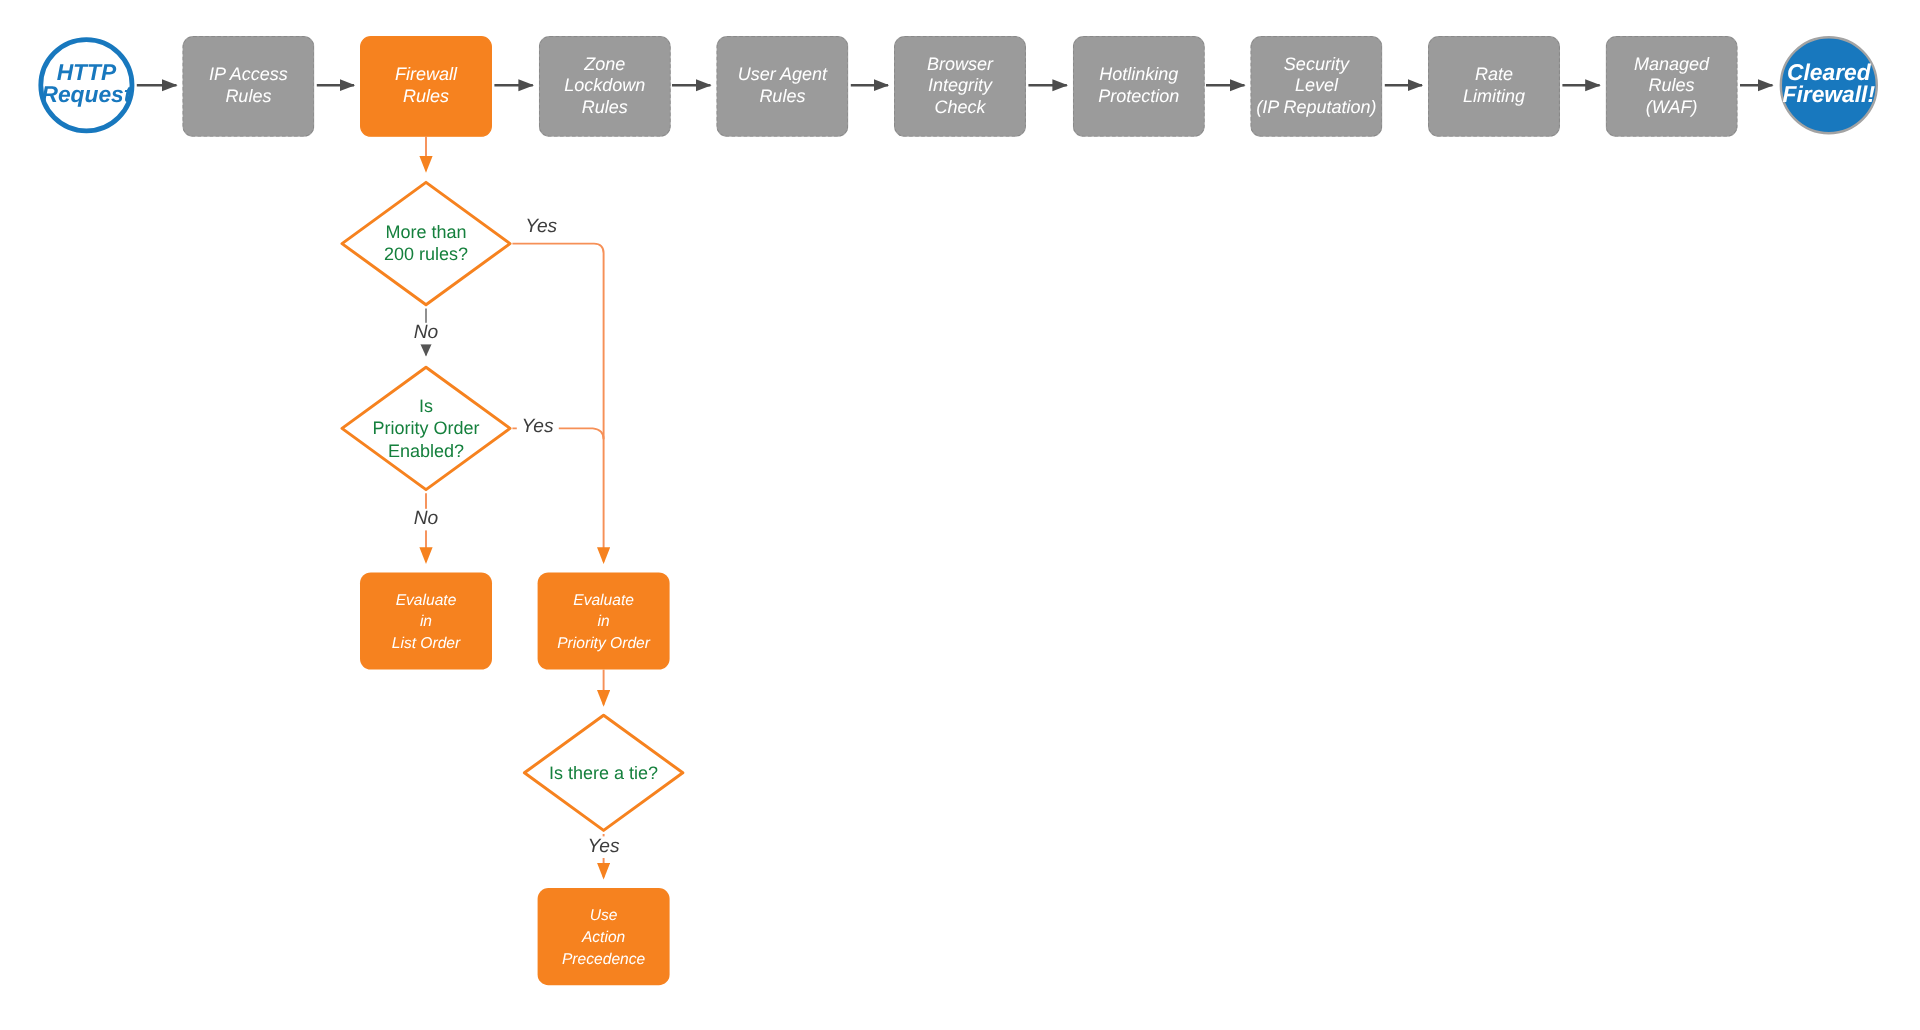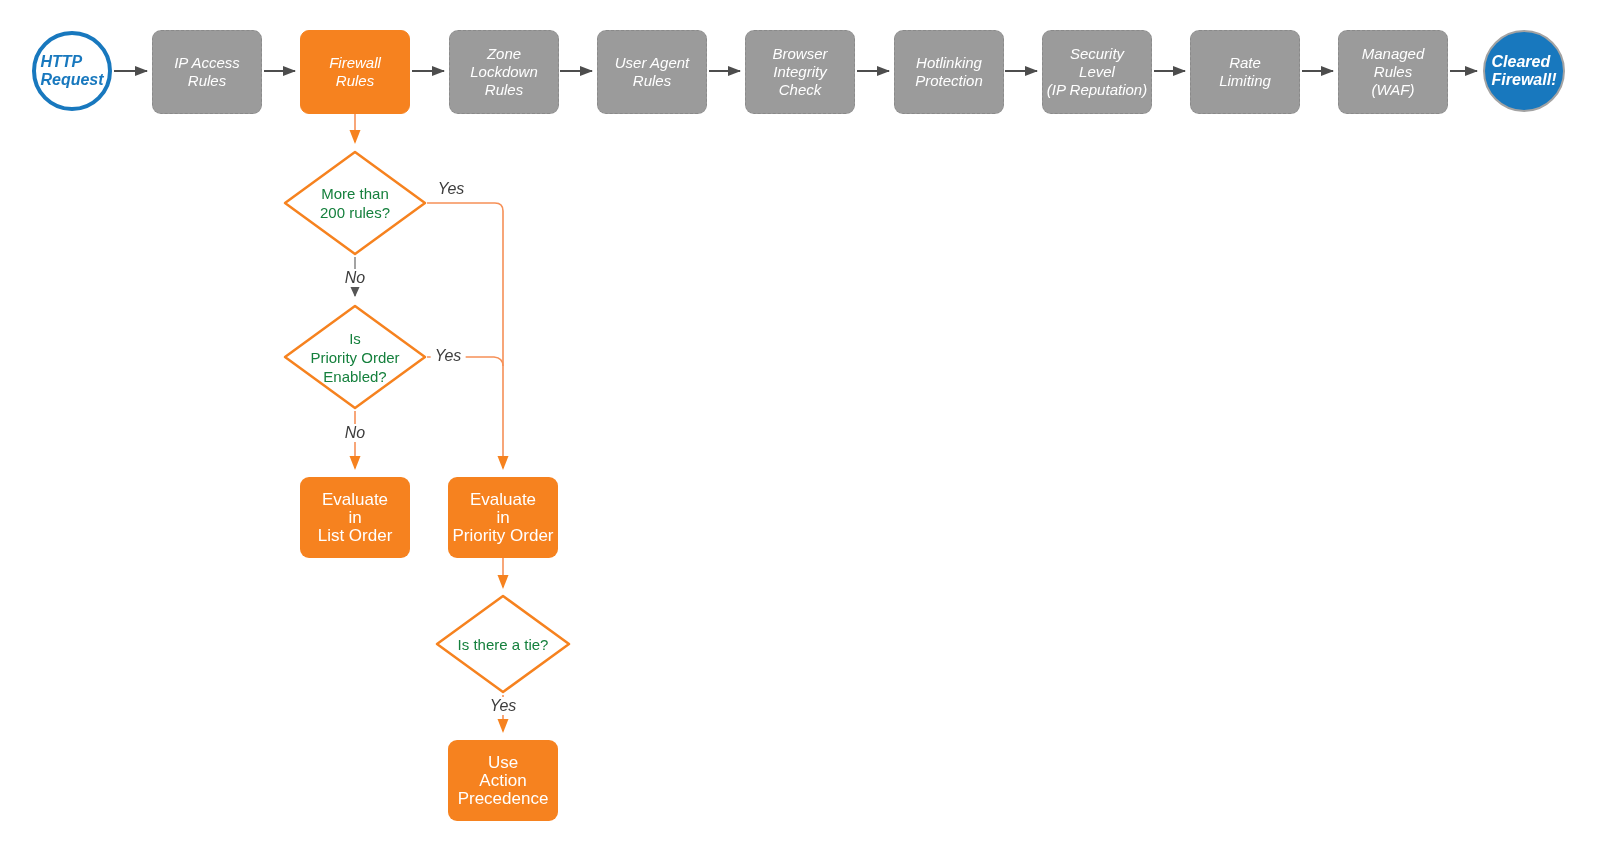--- a/index.html
+++ b/index.html
@@ -15,28 +15,28 @@
     background:#9B9B9B;border:1px dashed #8a8a8a;box-sizing:border-box;
     display:flex;align-items:center;justify-content:center;text-align:center;
     color:#ffffff;font-style:italic;font-size:15px;line-height:18px;white-space:pre-line;
   }
   .stage.orange{background:#F6821F;border:1px solid #F6821F;}
 
   
   .action{
     position:absolute;width:110px;height:81px;border-radius:9px;background:#F6821F;
     display:flex;align-items:center;justify-content:center;text-align:center;
-    color:#ffffff;font-size:17px;line-height:18px;white-space:pre-line;
+    color:#ffffff;font-style:italic;font-size:13px;line-height:18px;white-space:pre-line;
   }
 
   
   .circle{
     position:absolute;border-radius:50%;box-sizing:border-box;
-    display:flex;align-items:center;justify-content:center;
-    font-weight:bold;font-style:italic;font-size:16px;line-height:18px;white-space:pre-line;
+    display:flex;align-items:center;justify-content:center;text-align:center;
+    font-weight:bold;font-style:italic;font-size:19px;line-height:18px;white-space:pre-line;
   }
   .circle.start{left:32px;top:31px;width:80px;height:80px;background:#ffffff;border:4px solid #1878BE;color:#1878BE;}
   .circle.end{left:1483px;top:30px;width:82px;height:82px;background:#1878BE;border:2px solid #a3a3a3;color:#ffffff;}
 
   
   .diamond{position:absolute;}
   .diamond svg{position:absolute;left:0;top:0;width:100%;height:100%;}
   .diamond polygon{fill:#ffffff;stroke:#F6821F;stroke-width:2.5;stroke-linejoin:round;}
   .dlabel{
     position:absolute;left:0;top:0;right:0;bottom:0;

